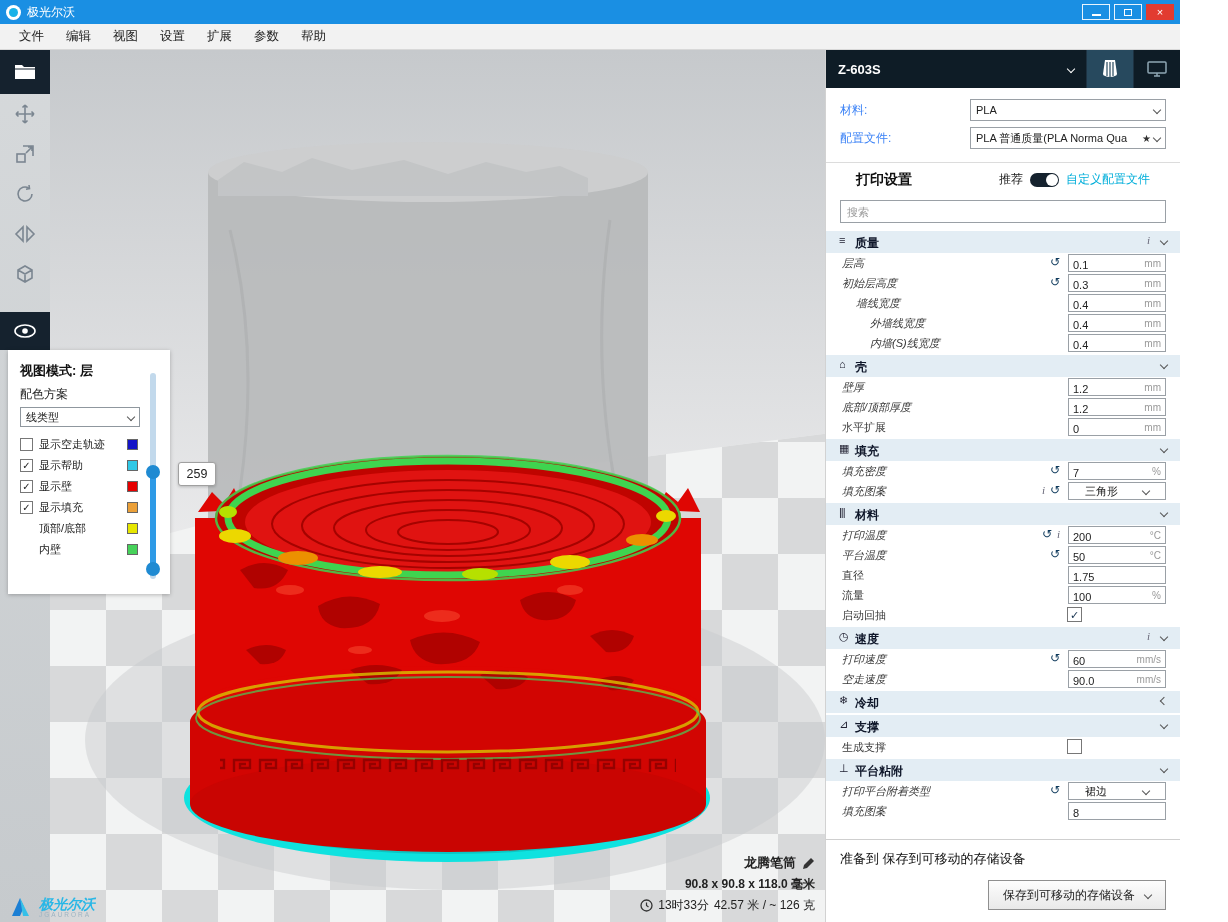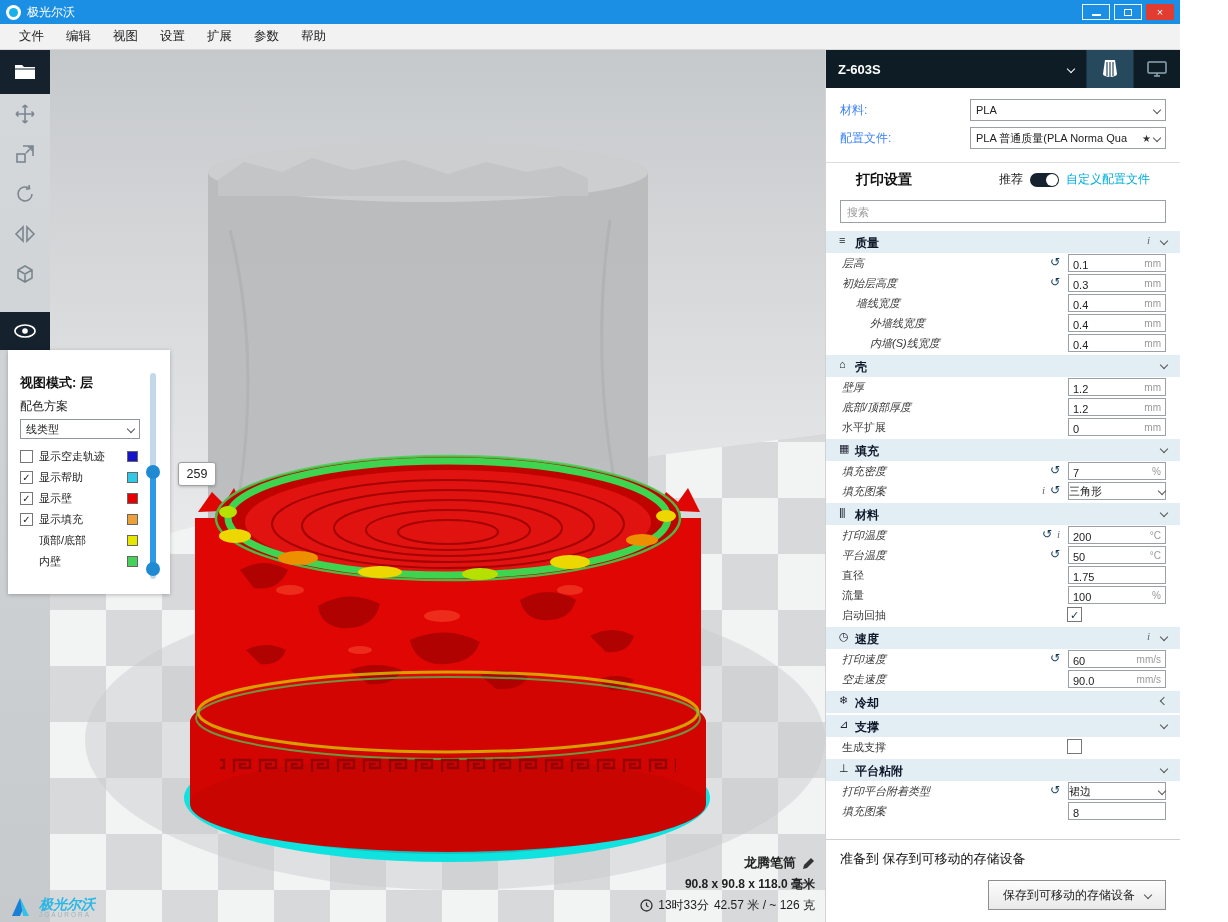--- a/index.html
+++ b/index.html
@@ -38,21 +38,21 @@
   .checker { position:absolute; inset:0; background-color:#f2f3f3;
     background-image:
       linear-gradient(45deg,#d8d9da 25%,transparent 25%,transparent 75%,#d8d9da 75%),
       linear-gradient(45deg,#d8d9da 25%,transparent 25%,transparent 75%,#d8d9da 75%);
     background-size:112px 112px; background-position:0 0,56px 56px;
     clip-path:polygon(0 59%, 30% 52%, 100% 44%, 100% 100%, 0 100%); }
   .modelsvg { position:absolute; inset:0; z-index:1; }
 
   
   .viewpanel { position:absolute; left:8px; top:300px; width:162px; height:244px; background:#fff;
-    box-shadow:0 1px 4px rgba(0,0,0,.25); z-index:5; padding:24px 10px 8px 12px; }
+    box-shadow:0 1px 4px rgba(0,0,0,.25); z-index:5; padding:12px 10px 8px 12px; }
   .vp-title { font-size:13px; font-weight:bold; color:#111; }
   .vp-label { font-size:12px; color:#222; margin-top:6px; }
   .vp-select { margin-top:4px; width:120px; height:20px; border:1px solid #8f979e; background:#fff;
     display:flex; align-items:center; padding:0 5px; font-size:11px; color:#222; cursor:pointer; }
   .vp-select .chev { margin-left:auto; }
   .legend { margin-top:7px; }
   .lrow { display:flex; align-items:center; height:21px; padding-right:22px; }
   .cb { width:13px; height:13px; border:1px solid #777; background:#fff; font-size:10px; line-height:12px;
     text-align:center; color:#222; margin-right:6px; flex:none; cursor:pointer; }
   .lrow .nocb { width:19px; flex:none; }
@@ -121,21 +121,21 @@
   .it { font-style:italic; }
   .ind1 { left:30px; } .ind2 { left:44px; }
   .ricons { position:absolute; right:120px; top:2px; display:flex; gap:5px; align-items:center; }
   .revert { font-size:12px; color:#0f3a5c; line-height:14px; cursor:pointer; }
   .iinfo { font-size:11px; font-style:italic; font-family:"Liberation Serif","DejaVu Serif",serif; color:#667; }
   .rbox { position:absolute; right:14px; top:1px; width:98px; height:18px; border:1px solid #9aa0a6; background:#fff; }
   .rbox input { border:0; outline:none; width:68px; height:16px; font-size:11px; padding-left:4px;
     font-family:inherit; color:#222; background:transparent; }
   .unit { position:absolute; right:4px; top:3px; font-size:10px; color:#999; }
   .rselect { position:absolute; right:14px; top:1px; width:98px; height:18px; border:1px solid #9aa0a6;
-    background:#fff; display:flex; align-items:center; padding:0 0; font-size:11px; color:#222; cursor:pointer; }
+    background:#fff; display:flex; align-items:center; padding:0 16px; font-size:11px; color:#222; cursor:pointer; }
   .rselect .chev { margin-left:auto; }
   .rcheck { position:absolute; right:98px; top:2px; width:15px; height:15px; border:1px solid #777;
     background:#fff; font-size:11px; line-height:14px; text-align:center; color:#15314e; cursor:pointer; }
 
   .panelfooter { flex:none; border-top:1px solid #cfcfcf; padding:10px 14px 12px; }
   .readytext { font-size:13px; font-weight:normal; color:#111; }
   .savebtnrow { display:flex; justify-content:flex-end; margin-top:12px; }
   .savebtn { height:30px; min-width:178px; background:linear-gradient(#fdfdfd,#e9e9e9);
     border:1px solid #8f8f8f; font-size:12px; color:#222; font-family:inherit;
     display:flex; align-items:center; justify-content:center; gap:10px; padding:0 10px; cursor:pointer; }

